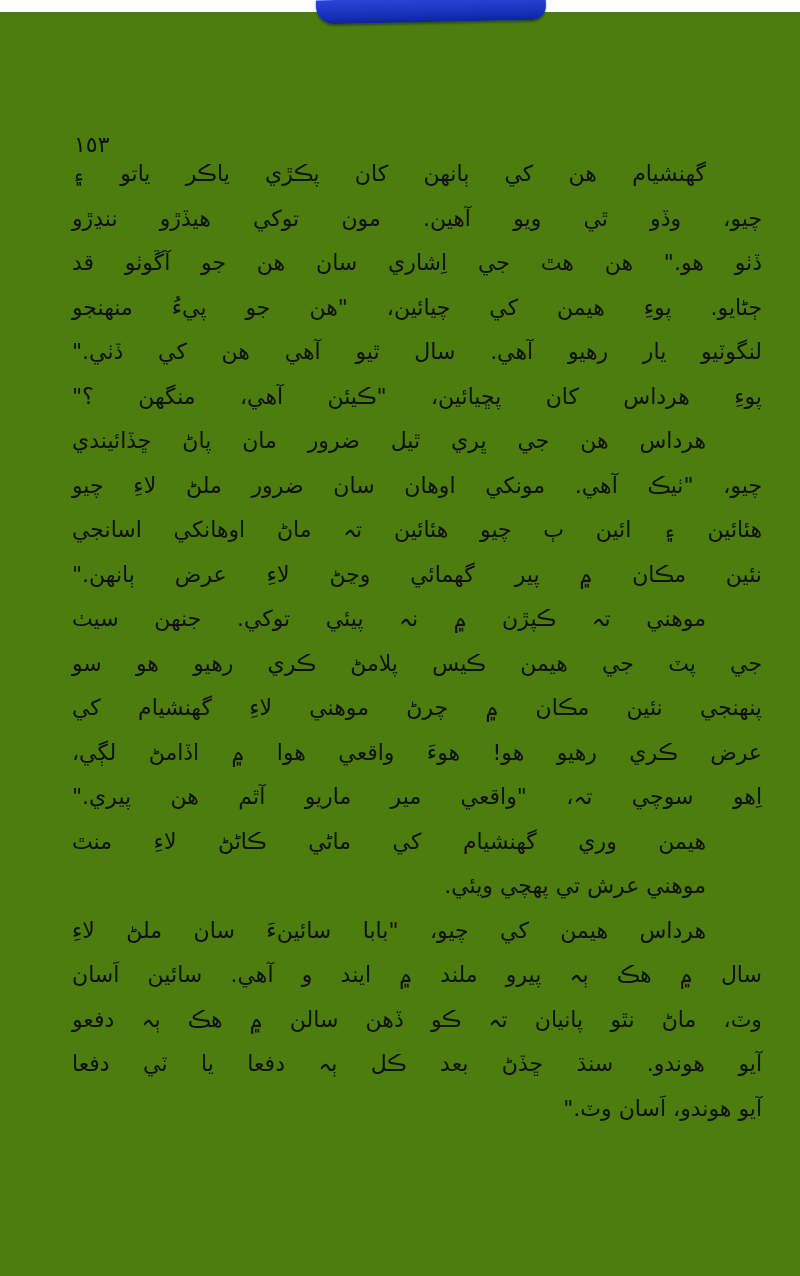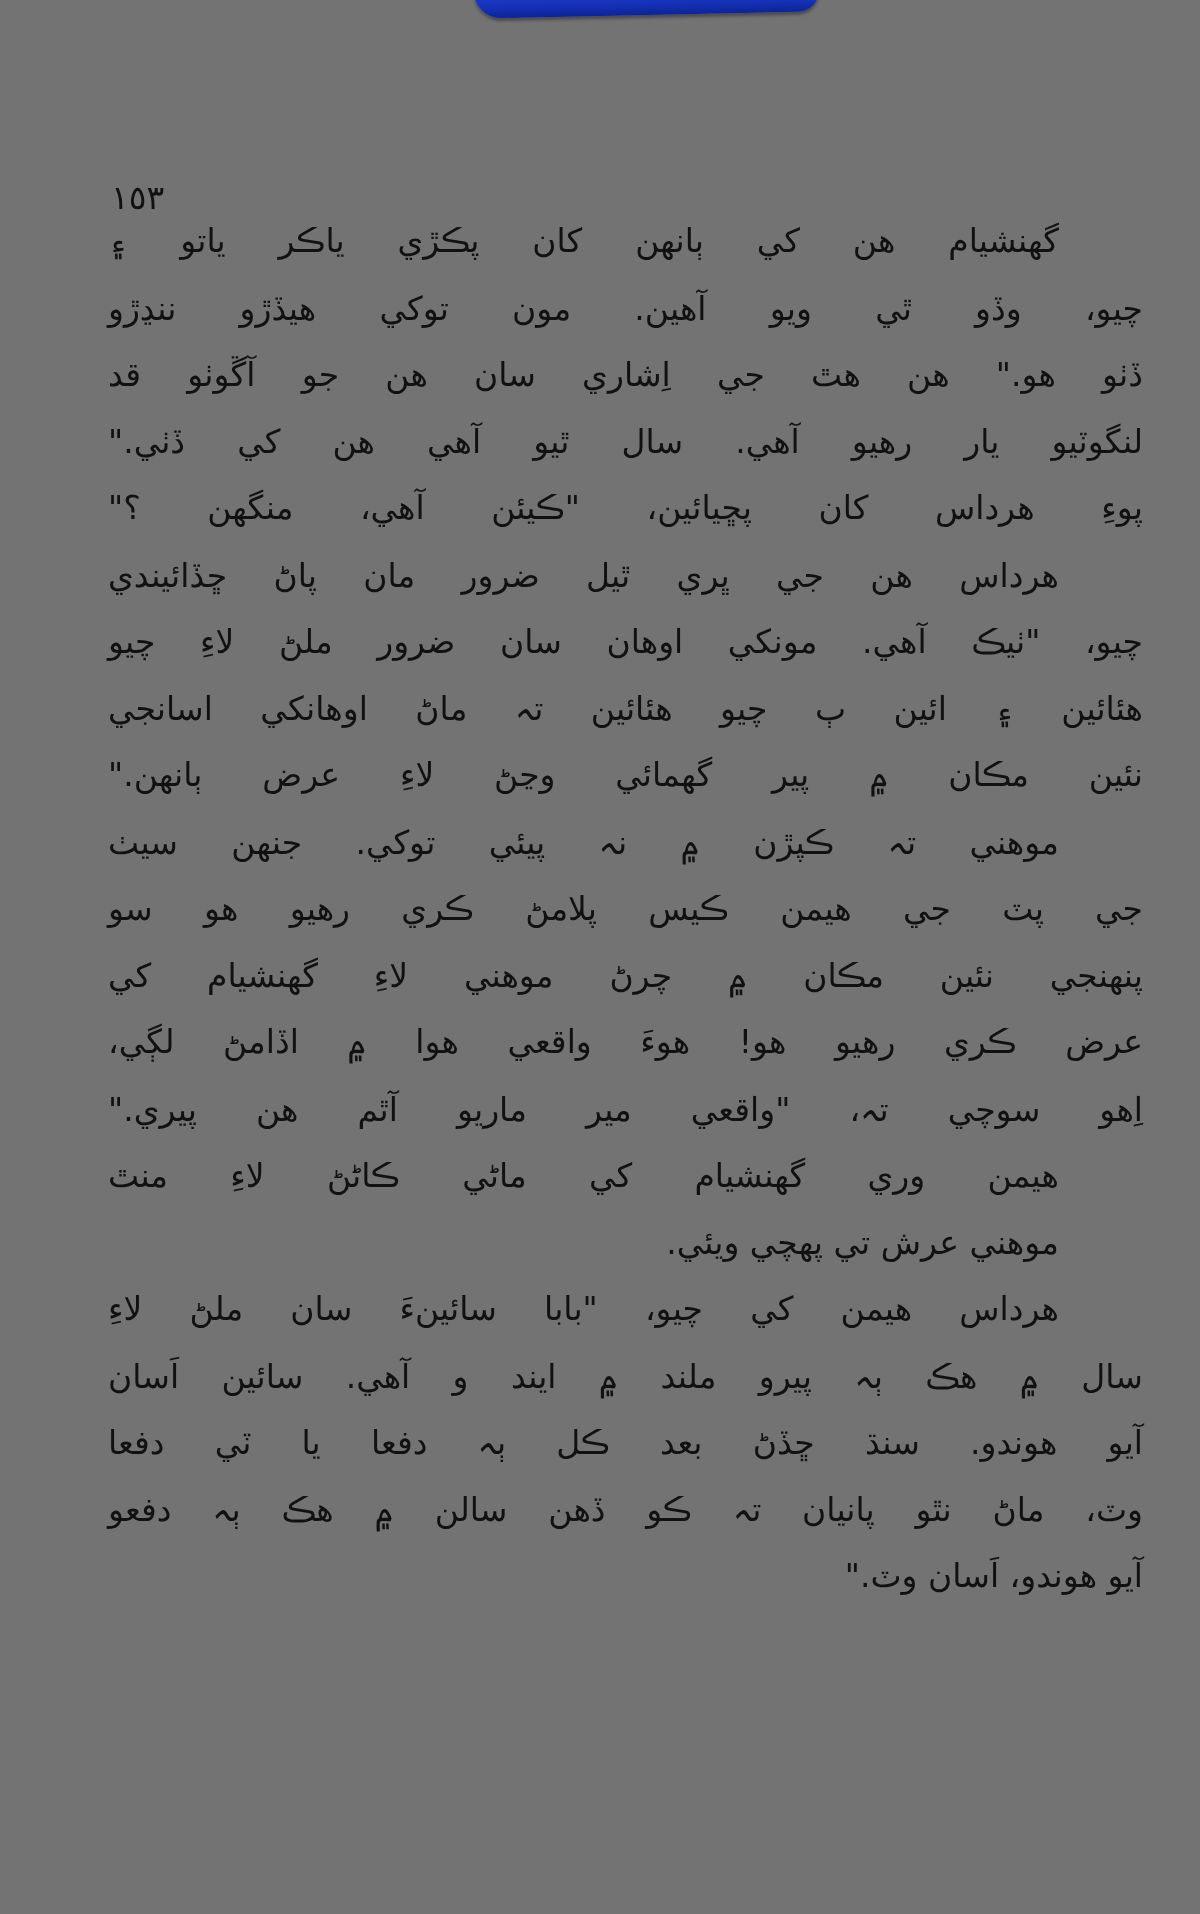--- a/index.html
+++ b/index.html
@@ -11,21 +11,22 @@
       width: 800px;
       height: 1276px;
       position: relative;
       overflow: hidden;
       font-family: "DejaVu Sans", sans-serif;
       color: #111111;
     }
     .page {
       position: absolute;
       inset: 0;
-      background: #737373;
+      background: #4d7c0f;
+      margin-top: 12px;
     }
     .blue-tab {
       position: absolute;
       top: -14px;
       left: 316px;
       width: 230px;
       height: 24px;
       background: linear-gradient(180deg, #2a45d8 0%, #1531b8 70%, #0d2494 100%);
       border-radius: 0 0 14px 18px;
       transform: rotate(-1.2deg);
@@ -71,32 +72,33 @@
 
 <div class="page">
   <div class="blue-tab"></div>
 
   <div class="page-number">١٥٣</div>
 
   <div class="text-block">
     <span class="line indent">گھنشيام ھن کي ٻانھن کان پڪڙي ياڪر ياتو ۽</span>
     <span class="line">چيو، وڏو ٿي ويو آھين. مون توکي ھيڏڙو ننڍڙو</span>
     <span class="line">ڏٺو ھو." ھن ھٿ جي اِشاري سان ھن جو آڱوٺو قد</span>
+    <span class="line">ڄڻايو. پوءِ ھيمن کي چيائين، "ھن جو پيءُ منھنجو</span>
     <span class="line">لنگوٽيو يار رھيو آھي. سال ٿيو آھي ھن کي ڏٺي."</span>
     <span class="line">پوءِ ھرداس کان پڇيائين، "ڪيئن آھي، منگھن ؟"</span>
     <span class="line indent">ھرداس ھن جي ڀري ٿيل ضرور مان پاڻ ڇڏائيندي</span>
     <span class="line">چيو، "ٺيڪ آھي. مونکي اوھان سان ضرور ملڻ لاءِ چيو</span>
     <span class="line">ھئائين ۽ ائين ٻ چيو ھئائين تہ ماڻ اوھانکي اسانجي</span>
     <span class="line">نئين مڪان ۾ پير گھمائي وڃڻ لاءِ عرض ٻانھن."</span>
     <span class="line indent">موھني تہ ڪپڙن ۾ نہ پيئي توکي. جنھن سيٺ</span>
     <span class="line">جي پٽ جي ھيمن ڪيس پلامڻ ڪري رھيو ھو سو</span>
     <span class="line">پنھنجي نئين مڪان ۾ چرڻ موھني لاءِ گھنشيام کي</span>
     <span class="line">عرض ڪري رھيو ھو! ھوءَ واقعي ھوا ۾ اڏامڻ لڳي،</span>
     <span class="line">اِھو سوچي تہ، "واقعي مير ماريو آٿم ھن پيري."</span>
     <span class="line indent">ھيمن وري گھنشيام کي ماڻي ڪاڻڻ لاءِ منٿ</span>
     <span class="line indent short">موھني عرش تي پھچي ويئي.</span>
     <span class="line indent">ھرداس ھيمن کي چيو، "بابا سائينءَ سان ملڻ لاءِ</span>
     <span class="line">سال ۾ ھڪ ٻہ پيرو ملند ۾ ايند و آھي. سائين اَسان</span>
+    <span class="line">وٽ، ماڻ نٿو پانيان تہ ڪو ڏھن سالن ۾ ھڪ ٻہ دفعو</span>
     <span class="line">آيو ھوندو. سنڌ ڇڏڻ بعد ڪل ٻہ دفعا يا ٽي دفعا</span>
-    <span class="line">وٽ، ماڻ نٿو پانيان تہ ڪو ڏھن سالن ۾ ھڪ ٻہ دفعو</span>
     <span class="line short">آيو ھوندو، اَسان وٽ."</span>
   </div>
 </div>
 
 </body></html>

